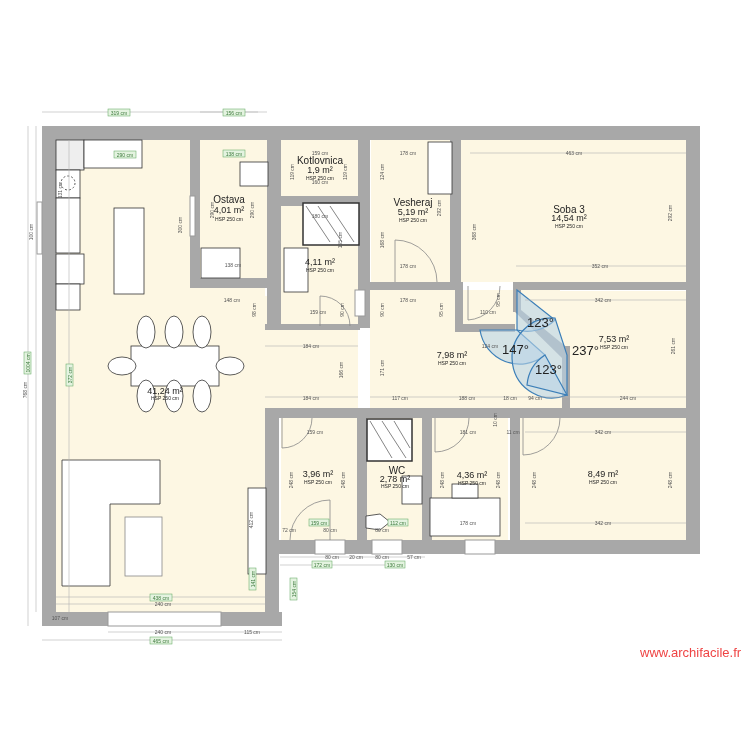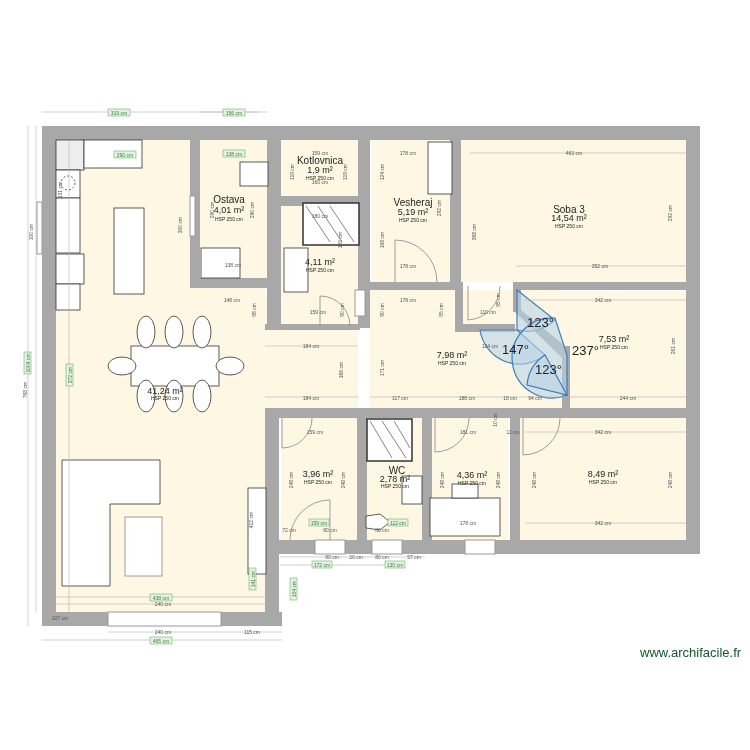--- a/index.html
+++ b/index.html
@@ -1,18 +1,18 @@
 <!DOCTYPE html>
 <html><head>
 <meta charset="utf-8">
 <style>
   html,body{margin:0;padding:0;background:#fff;}
   body{width:750px;height:750px;position:relative;overflow:hidden;font-family:"Liberation Sans",sans-serif;}
   #plan{position:absolute;left:0;top:0;width:750px;height:750px;}
-  .wm{position:absolute;left:640px;top:645px;font-size:13px;color:#14532d;}
+  .wm{position:absolute;left:640px;top:645px;font-size:13px;color:#ef4444;}
   svg text{font-family:"Liberation Sans",sans-serif;}
 </style>
 </head>
 <body>
 
 <svg id="plan" width="750" height="750" viewBox="0 0 750 750" xmlns="http://www.w3.org/2000/svg">
 
   <g fill="#fdf7e3">
     <rect x="55" y="140" width="210" height="473"></rect>
     <rect x="265" y="296" width="93" height="114"></rect>

